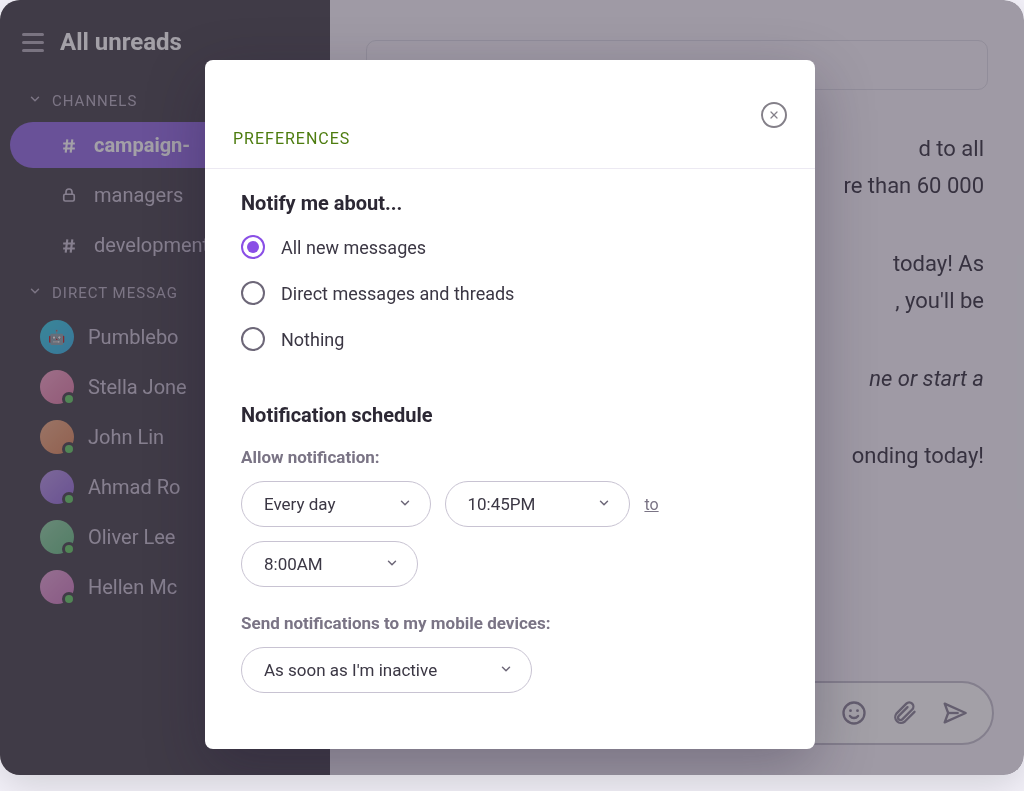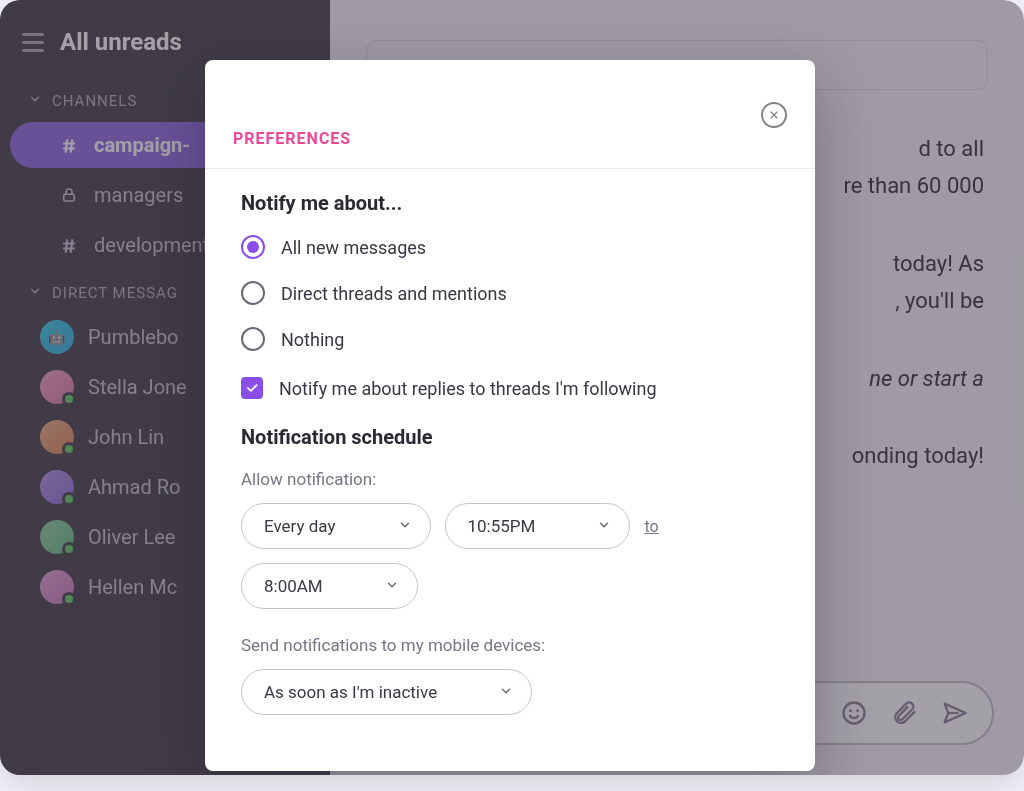--- a/index.html
+++ b/index.html
@@ -189,22 +189,22 @@
     .modal-header {
       display:flex;
       align-items:center;
       justify-content: space-between;
       padding: 22px 28px 20px 28px;
       border-bottom: 1px solid #ece9f2;
     }
     .modal-title {
       font-size: 16px;
       letter-spacing: 1px;
-      font-weight: 700;
-      color: #ec4899;
+      font-weight: 400;
+      color: #4d7c0f;
       margin-top: 47px;
     }
     .close-button {
       width: 26px;
       height: 26px;
       border: 2.5px solid #848089;
       border-radius: 50%;
       display:flex;
       align-items:center;
       justify-content:center;
@@ -253,20 +253,21 @@
       border-color: #8a4fe6;
     }
     .checkmark { display:none; }
     .checkbox-option.checked .checkmark { display:block; }
     .checkmark svg { width: 14px; height: 14px; }
     .checkmark svg path { stroke:#fff; stroke-width:3; fill:none; stroke-linecap:round; stroke-linejoin:round; }
     .sublabel {
       font-size: 17px;
       color: #7a7485;
       margin-bottom: 14px;
+      font-weight: bold;
     }
     .select-row {
       display:flex;
       align-items:center;
       gap: 14px;
       margin-bottom: 26px;
       flex-wrap: wrap;
     }
     .pill-select {
       border: 1.5px solid #c8c3d2;
@@ -460,51 +461,43 @@
 
       <div class="radio-group">
         <label class="radio-option selected">
           <span class="radio-circle">
               <span class="radio-dot"></span>
             </span>
           <span>All new messages</span>
         </label>
         <label class="radio-option">
           <span class="radio-circle"></span>
-          <span>Direct threads and mentions</span>
+          <span>Direct messages and threads</span>
         </label>
         <label class="radio-option">
           <span class="radio-circle"></span>
           <span>Nothing</span>
         </label>
       </div>
 
       <div class="checkbox-group">
-        <label class="checkbox-option checked">
-          <span class="checkbox-box">
-            <span class="checkmark"><svg viewBox="0 0 24 24">
-                  <path d="M5 12l5 5L20 7"></path>
-                </svg></span>
-          </span>
-          <span>Notify me about replies to threads I'm following</span>
-        </label>
       </div>
 
       <div class="modal-section-title">Notification schedule</div>
       <div class="sublabel">Allow notification:</div>
       <div class="select-row">
         <div class="pill-select">
           <span>Every day</span>
           <span class="sep"></span>
           <span class="select-chevron"><svg viewBox="0 0 24 24">
                 <path d="M6 9l6 6 6-6"></path>
               </svg></span>
         </div>
         <div class="pill-select">
-          <span>10:55PM</span>
+          <span>10:45PM</span>
           <span class="sep"></span>
           <span class="select-chevron"><svg viewBox="0 0 24 24">
                 <path d="M6 9l6 6 6-6"></path>
               </svg></span>
         </div>
         <span class="to-label">to</span>
         <div class="pill-select">
           <span>8:00AM</span>
           <span class="sep"></span>
           <span class="select-chevron"><svg viewBox="0 0 24 24">

